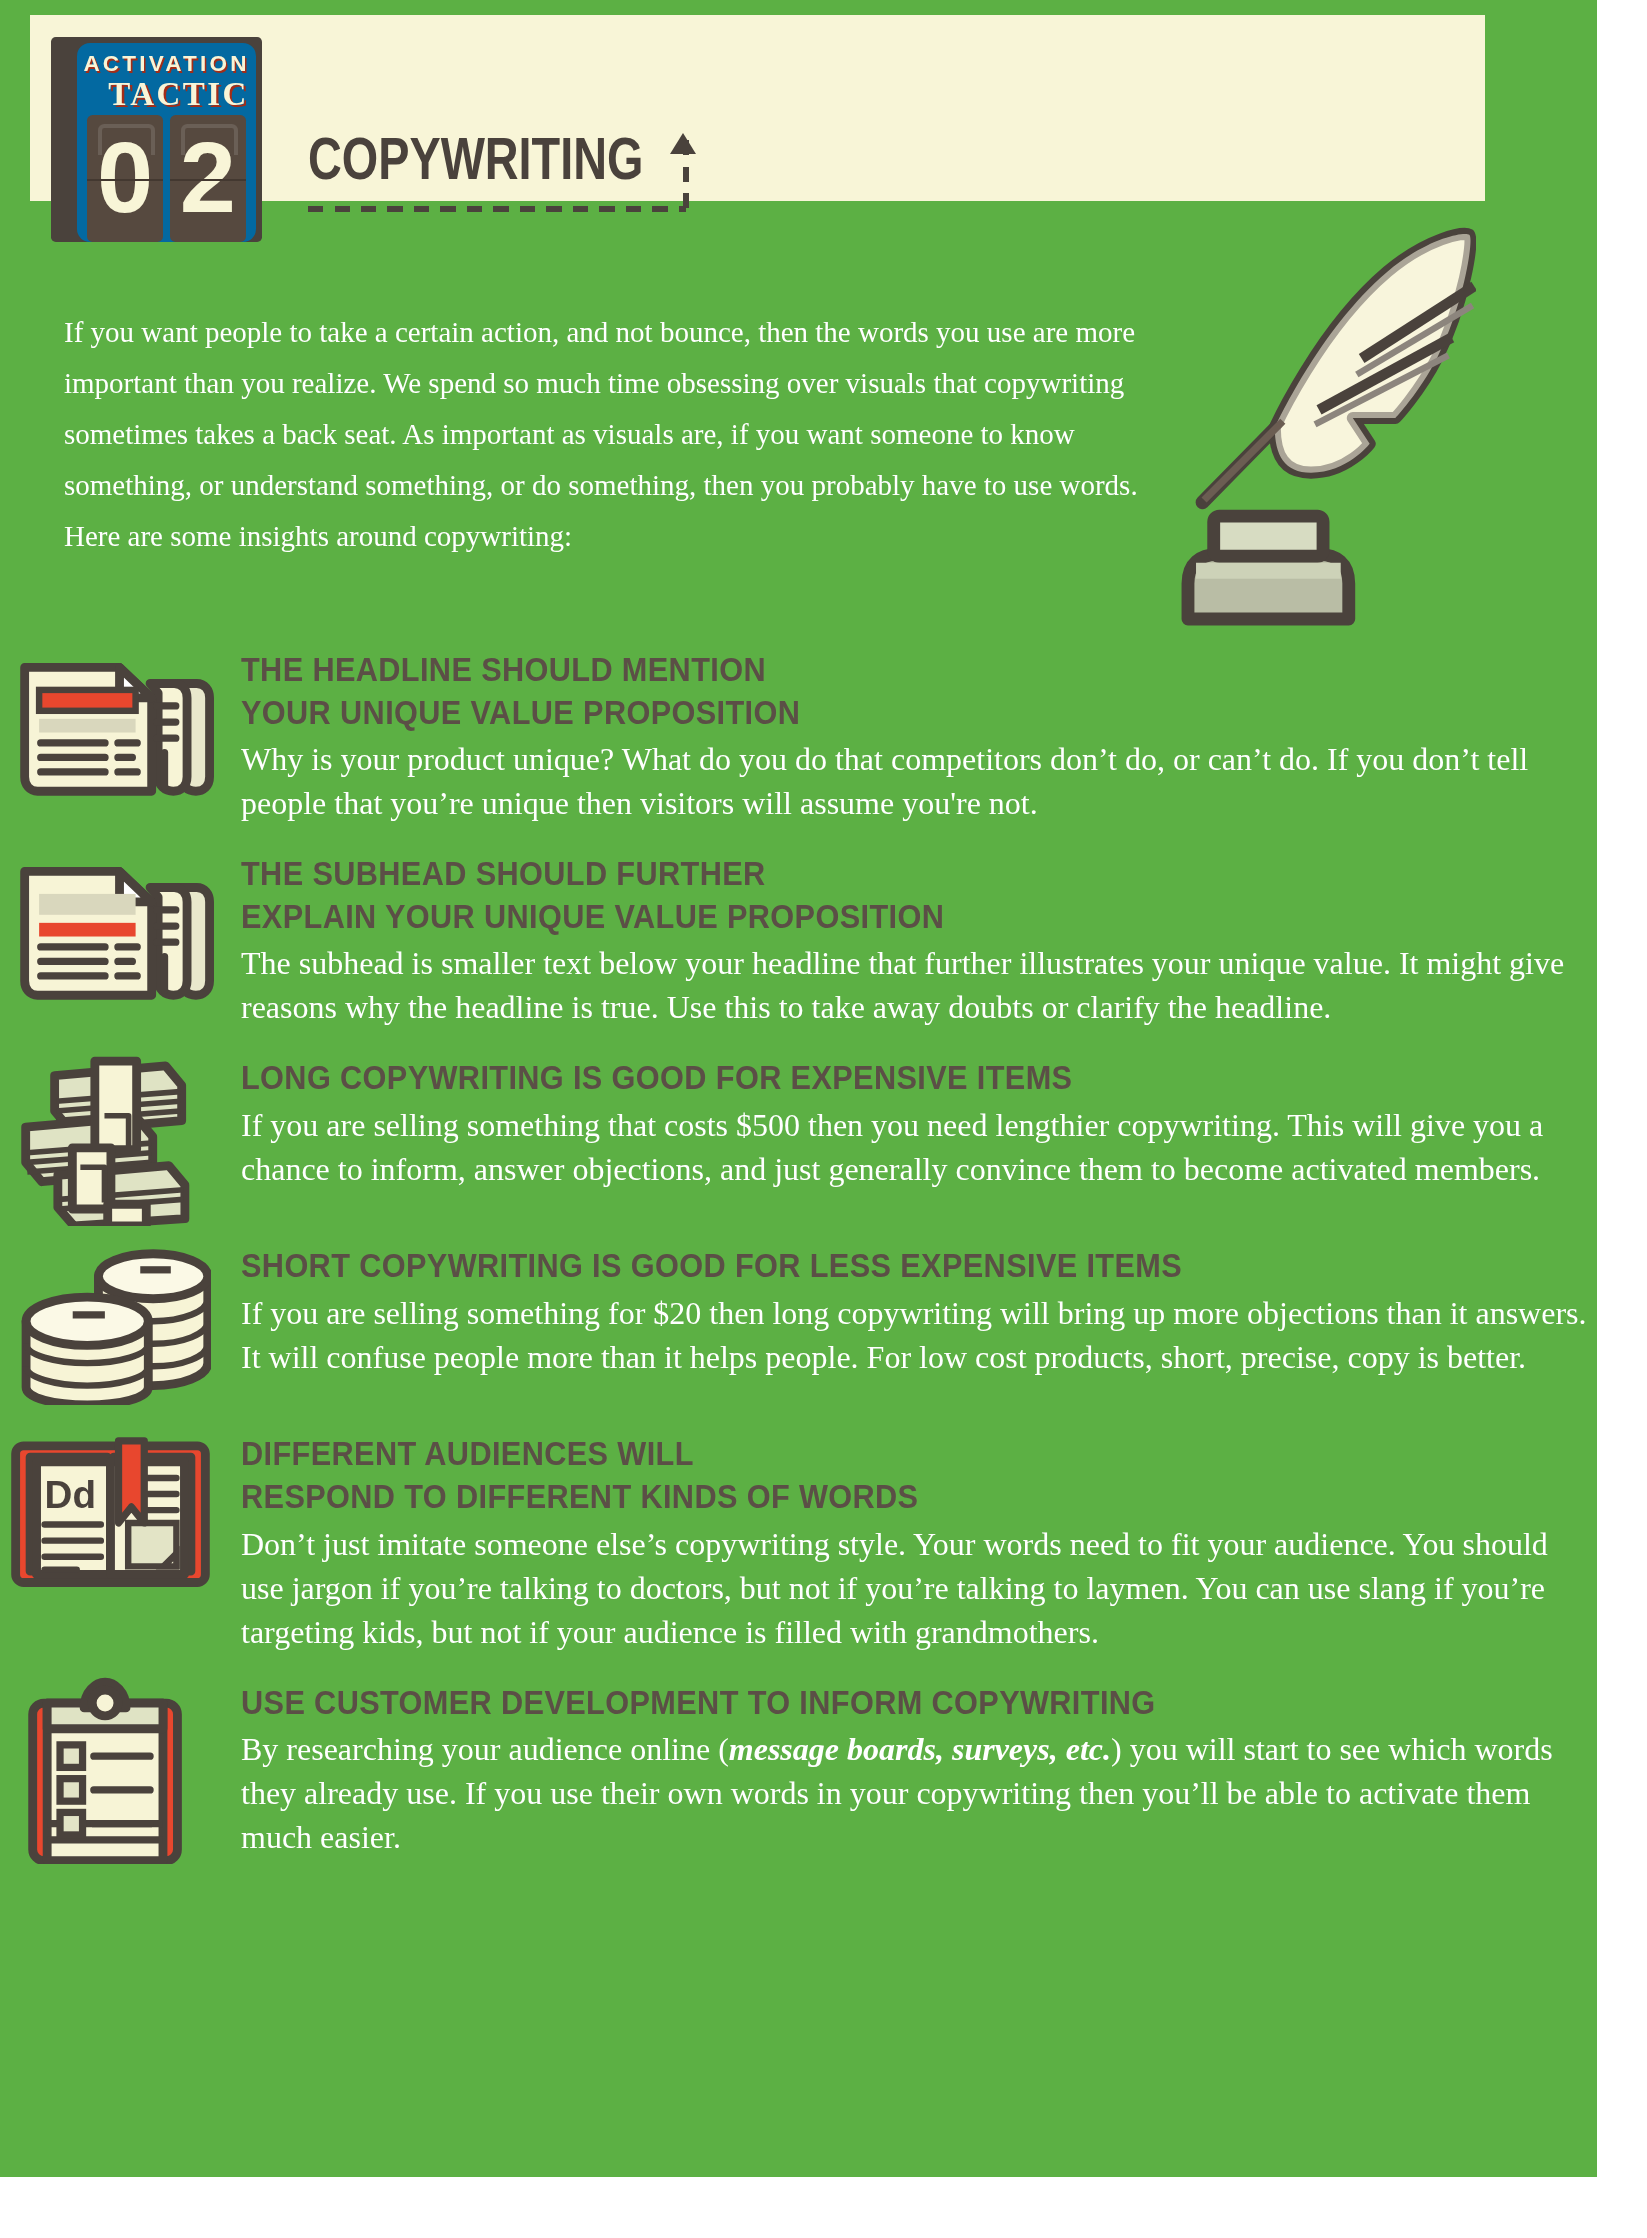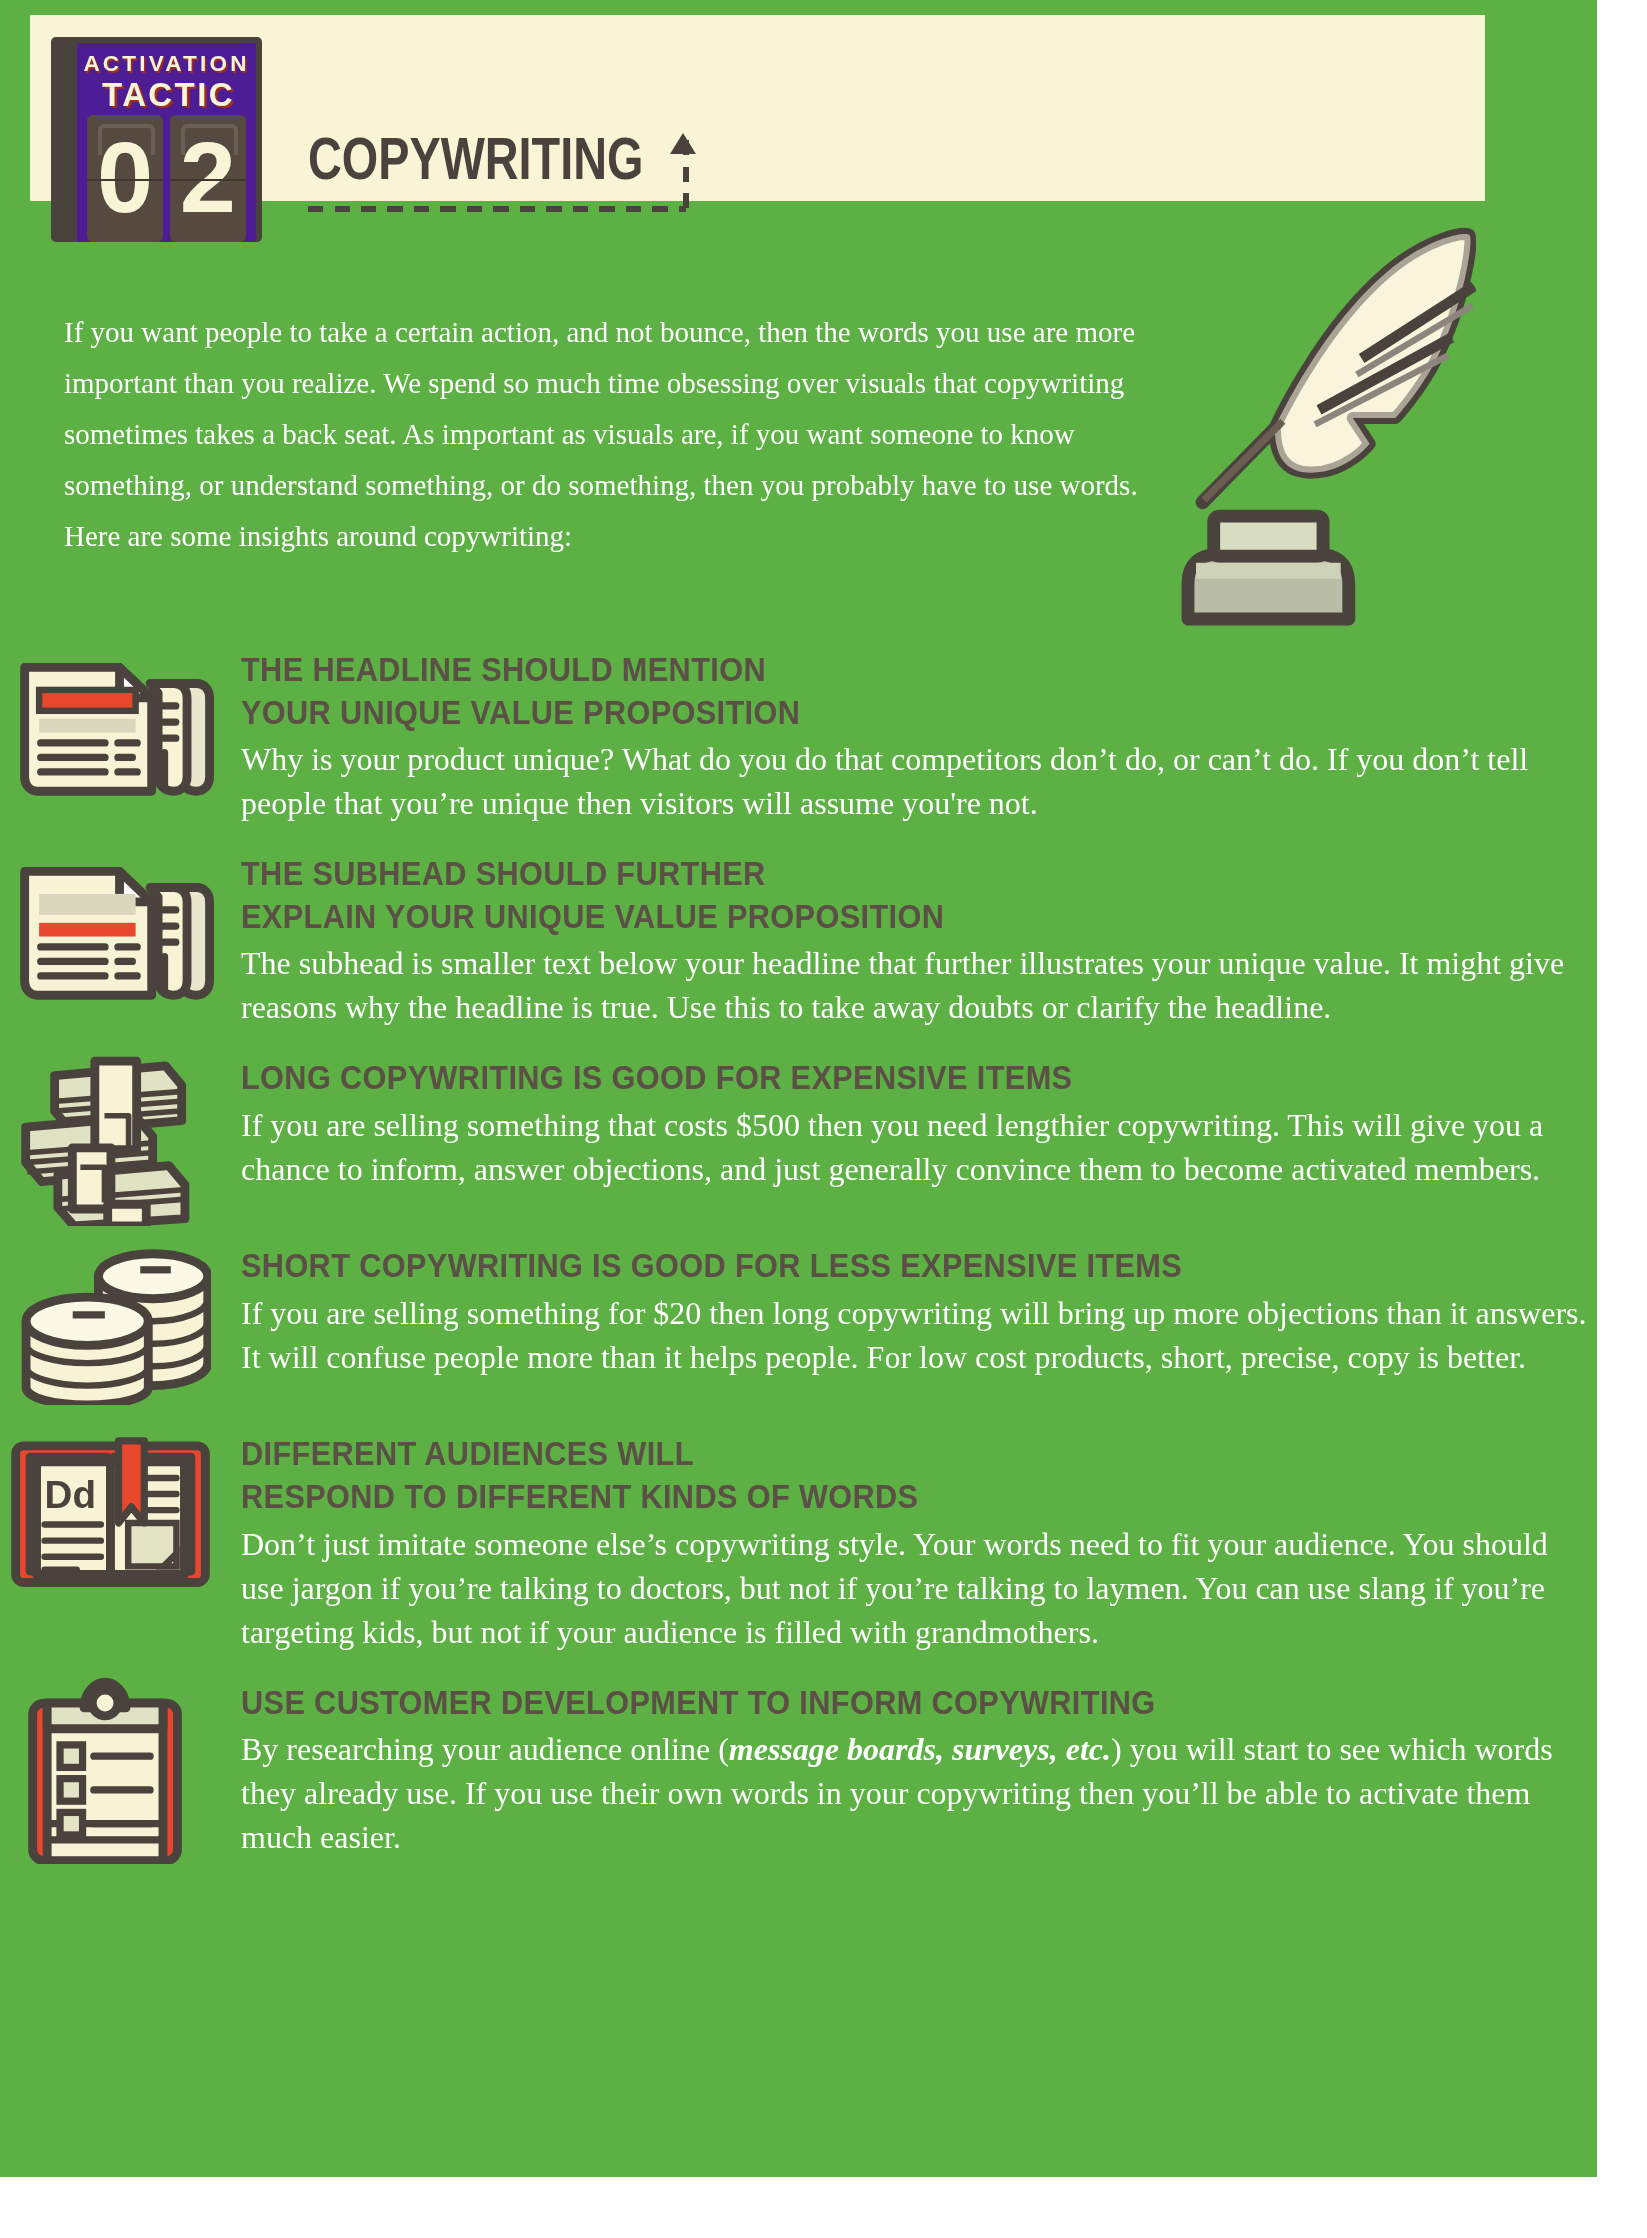--- a/index.html
+++ b/index.html
@@ -5,27 +5,27 @@
   html,body{margin:0;padding:0;background:#ffffff;}
   body{width:1647px;height:2239px;font-family:"Liberation Serif",serif;overflow:hidden;}
 
   .page{position:absolute;left:0;top:0;width:1597px;height:2177px;background:#5cb044;}
 
   
   .header{position:absolute;left:30px;top:15.3px;width:1455px;height:186px;background:#f8f5d7;}
 
   .badge{position:absolute;left:51px;top:37px;width:211px;height:205px;
          background:#4a423c;border-radius:4.8px;z-index:6;}
-  .badge-inner{position:absolute;left:6.4px;top:6.4px;right:6.4px;bottom:0;background:#4c1d95;border-radius:2px;overflow:hidden;margin-left:20px;}
+  .badge-inner{position:absolute;left:6.4px;top:6.4px;right:6.4px;bottom:0;background:#0369a1;border-radius:13px;overflow:hidden;margin-left:20px;}
   .badge-top{position:absolute;left:0;top:0;width:100%;height:69px;}
   .badge-word1{position:absolute;left:0;top:7.2px;width:100%;text-align:center;
       font-family:"Liberation Sans",sans-serif;font-weight:700;font-size:22.5px;letter-spacing:3.2px;
       color:#f8f5d7;text-shadow:1.6px 1.6px 0 #a32d18;}
-  .badge-word2{position:absolute;left:2px;top:33px;width:100%;text-align:center;
-      font-family:Liberation Sans, sans-serif;font-weight:700;font-size:33px;letter-spacing:2.4px;
+  .badge-word2{position:absolute;left:12px;top:33px;width:100%;text-align:center;
+      font-family:Liberation Serif, serif;font-weight:700;font-size:33px;letter-spacing:2.4px;
       color:#f8f5d7;text-shadow:2.4px 2.4px 0 #a32d18;}
   .flipwrap{position:absolute;left:9.7px;top:72px;right:9.7px;bottom:0;}
   .flip{position:absolute;width:calc(50% - 3.2px);height:100%;background:#56493f;border-radius:5.6px;overflow:hidden;}
   .flip.l{left:0;}
   .flip.r{right:0;}
   .flip:after{content:"";position:absolute;left:0;right:0;top:50%;height:2.4px;background:#433830;}
   .flip-gloss{position:absolute;left:11.3px;top:8.8px;width:64%;height:27px;
       border:4px solid rgba(255,255,255,.12);border-bottom:none;border-radius:6.4px 6.4px 0 0;}
   .flip span{position:absolute;left:0;top:1.6px;width:100%;text-align:center;
       font-family:"Liberation Sans",sans-serif;font-weight:700;font-size:101px;line-height:121px;color:#f8f5d7;}

